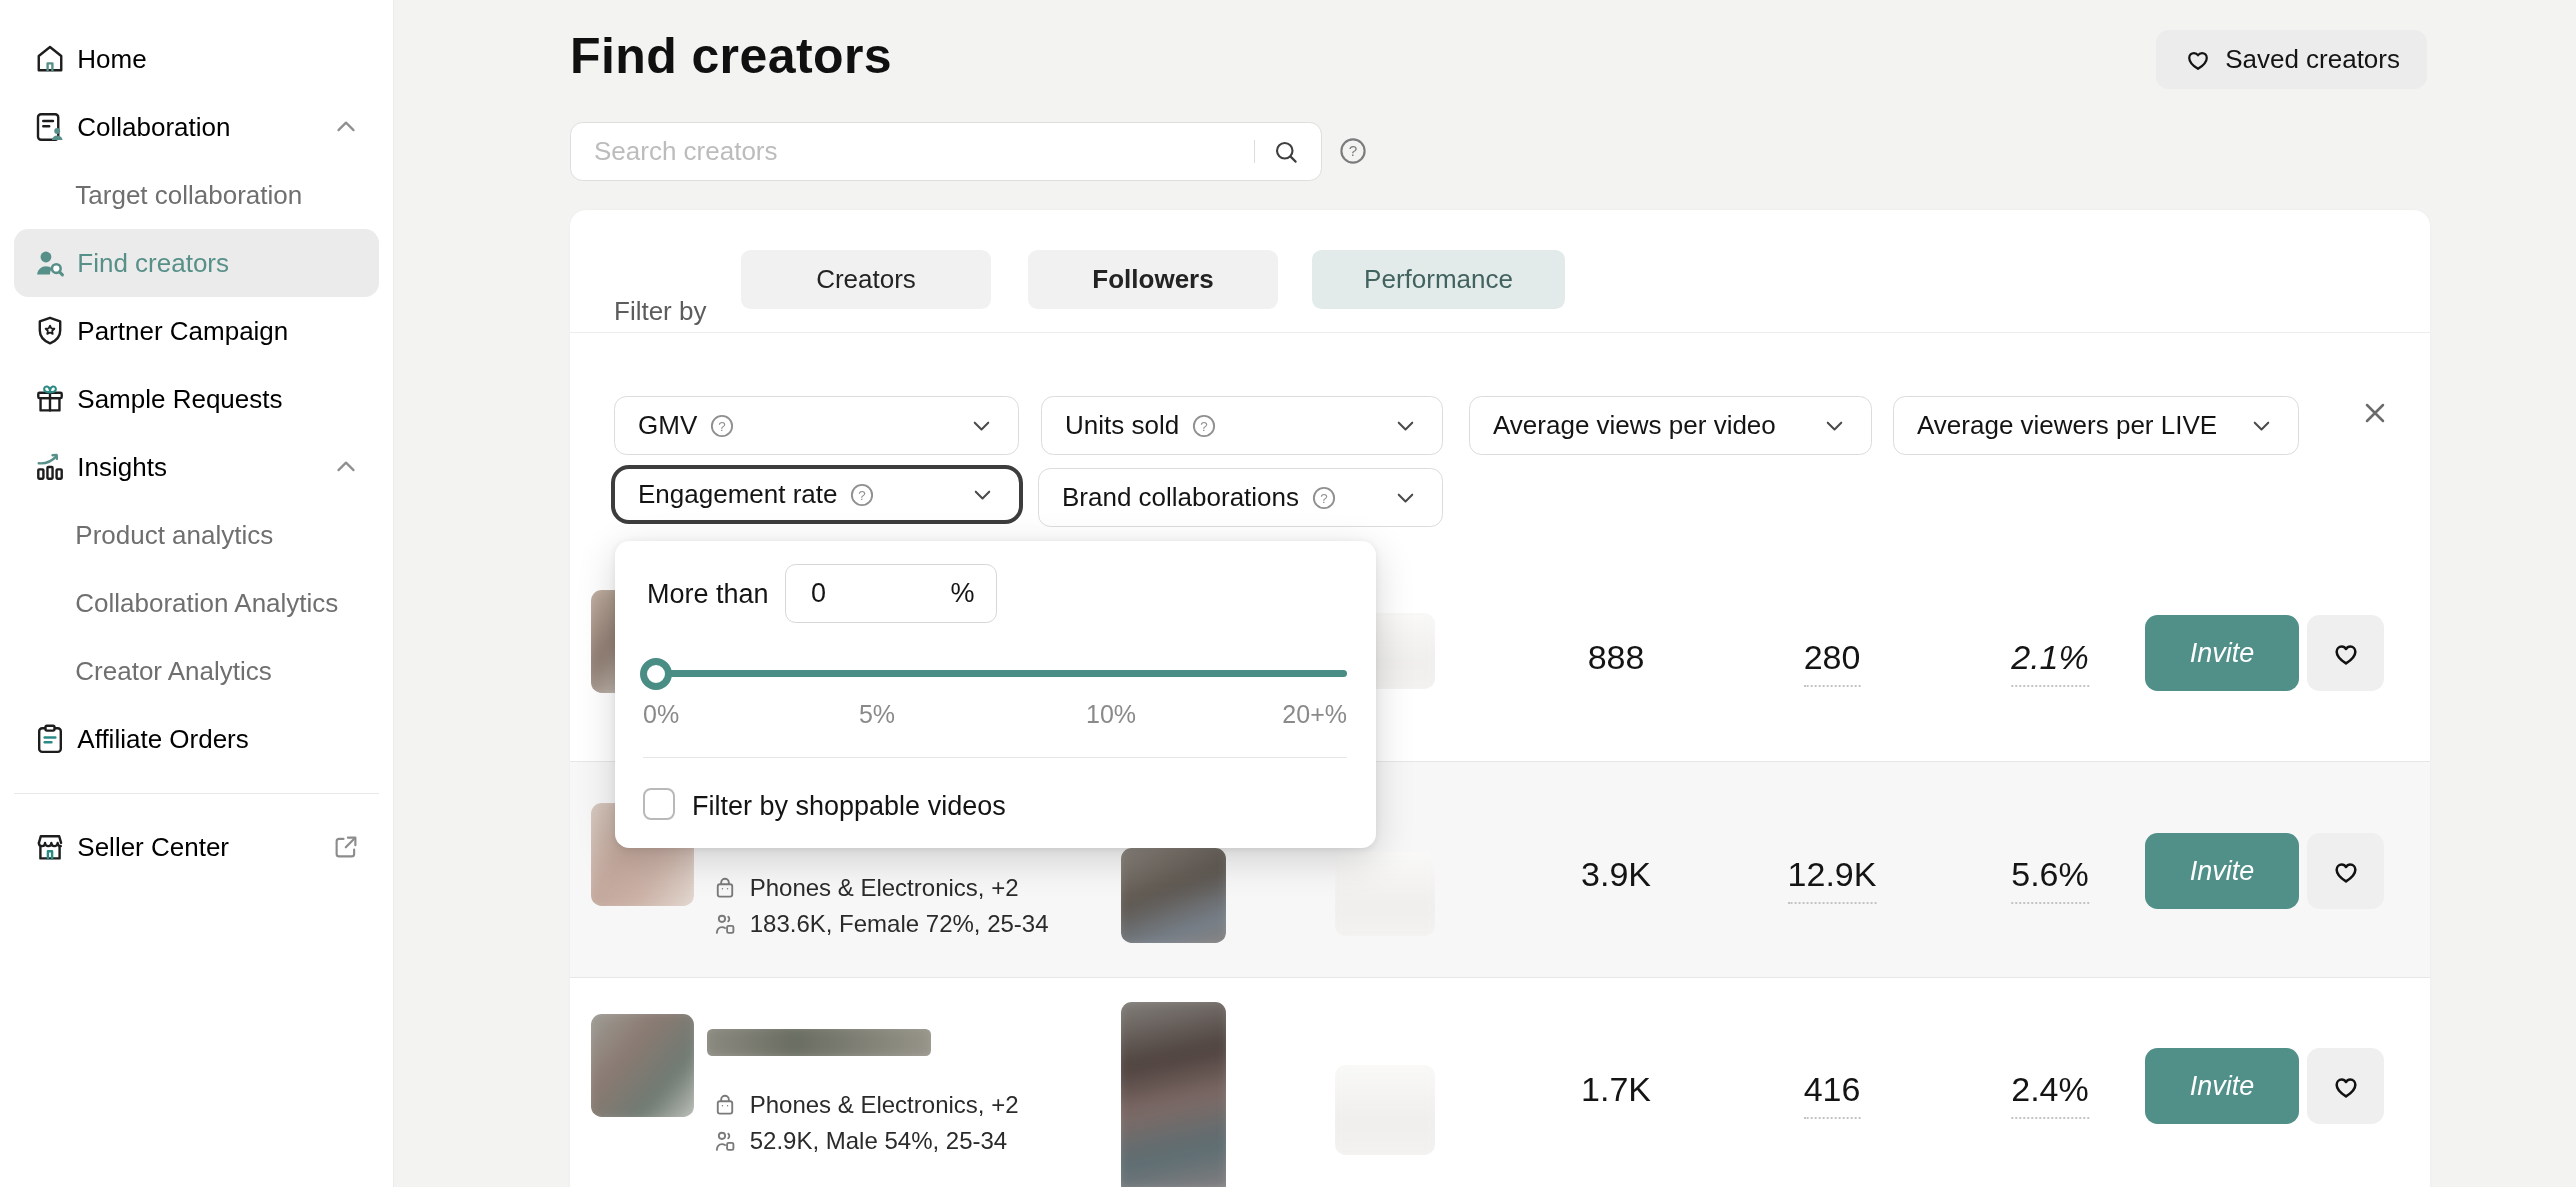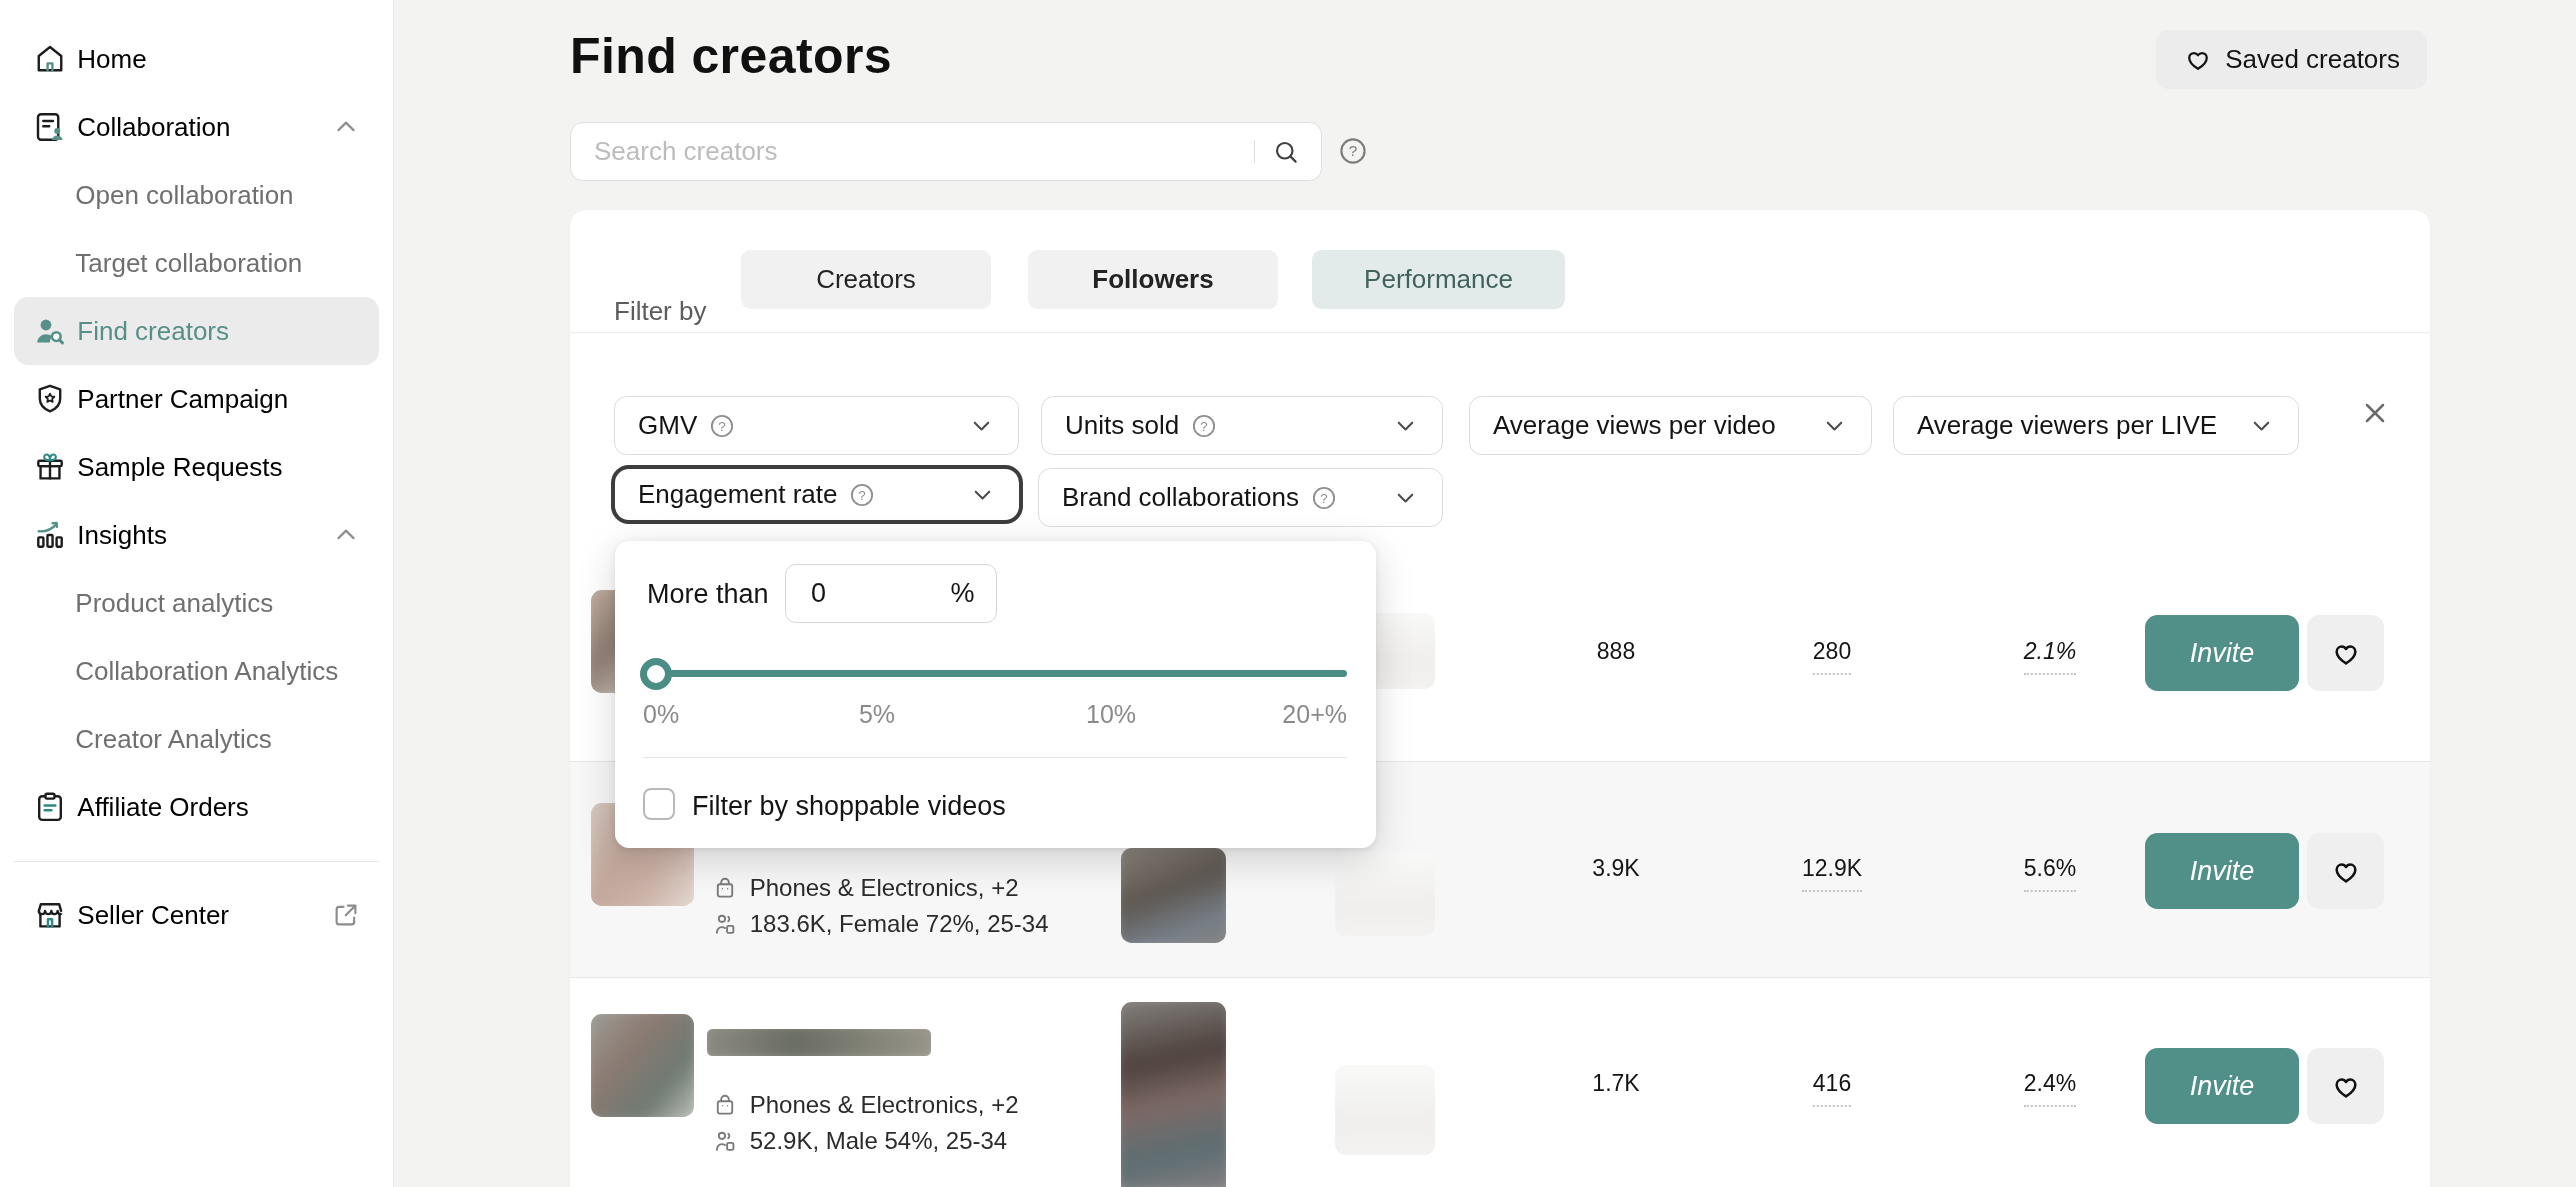--- a/index.html
+++ b/index.html
@@ -71,21 +71,21 @@
   .g-av2 { background:linear-gradient(120deg,#dcd2c9 0%,#c2a79b 38%,#cbb1a6 62%,#e7e1da 100%); }
   .g-av3 { background:linear-gradient(130deg,#a3a79f 0%,#8b7a72 38%,#6e7a72 68%,#d6d6d0 100%); }
   .g-th-d2 { background:linear-gradient(160deg,#9b948c 0%,#5d564f 45%,#77808a 75%,#8a8178 100%); }
   .g-th-d3 { background:linear-gradient(168deg,#8d8b86 0%,#4e423e 34%,#7d6a66 54%,#5c6d72 76%,#8c8384 100%); }
   .g-th-l { background:linear-gradient(180deg,#fbfbfa,#efeeec 60%,#f4f3f1); }
   .g-name { background:linear-gradient(90deg,#ecebe8,#e1dedb 50%,#f0eeea); }
   .g-smudge { background:linear-gradient(90deg,#8f8d84,#6a6d62 40%,#9a978c); }
   .namebox3 { position:absolute; left:134px; top:806px; width:295px; height:52px; background:#fff; border-radius:9px; overflow:hidden; }
   .info-line { position:absolute; display:flex; align-items:center; gap:10.7px; font-size:24px; color:#2b2b2b; }
   .info-line .iic { width:28px; height:28px; color:#7a7a7a; flex:none; }
-  .stat { position:absolute; transform:translateX(-50%); font-size:23px; color:#141414; white-space:nowrap; }
+  .stat { position:absolute; transform:translateX(-50%); font-size:34px; color:#141414; white-space:nowrap; }
   .stat.dotted { border-bottom:2.7px dotted #c4c4c4; padding-bottom:8px; }
   .invite-btn { position:absolute; left:1575px; width:154px; height:76px; background:#519089; color:#fff; border:none; border-radius:12.5px; font-size:27px; font-family:inherit; cursor:pointer;font-style:italic; }
   .heart-btn { position:absolute; left:1737px; width:77px; height:76px; background:#efefef; border:none; border-radius:12.5px; display:flex; align-items:center; justify-content:center; cursor:pointer; color:#111; }
   .heart-btn svg { width:32px; height:32px; }
 
   
   .popover { position:absolute; left:221px; top:541px; width:761px; height:307px; background:#fff; border-radius:14.3px; box-shadow:0 10.7px 39px rgba(0,0,0,.16), 0 1.8px 7.2px rgba(0,0,0,.08); z-index:20; }
   .mt-label { position:absolute; left:32px; top:38px; font-size:27px; color:#141414; }
   .pct-input { position:absolute; left:170px; top:23px; width:212px; height:59px; border:1.8px solid #d6d6d6; border-radius:10.7px; background:#fff; display:flex; align-items:center; padding:0 21.5px 0 25px; }
   .pct-input input { width:107px; border:none; outline:none; font-size:27px; font-family:inherit; color:#141414; background:transparent; }
@@ -129,23 +129,20 @@
           </svg>
       </span>
       <span>Collaboration</span>
       <span class="sb-chev">
         <svg viewBox="0 0 24 24" fill="none" stroke="currentColor" stroke-width="1.8" stroke-linecap="round" stroke-linejoin="round">
             <polyline points="6,14.5 12,8.5 18,14.5"></polyline>
           </svg>
       </span>
     </div>
 
-    <div class="sb-item sub">
-      <span>Open collaboration</span>
-    </div>
     <div class="sb-item sub">
       <span>Target collaboration</span>
     </div>
 
     <div class="sb-item active">
       <span class="icn">
         <svg viewBox="0 0 24 24" fill="none">
             <circle cx="9.3" cy="8" r="3.6" fill="#579089"></circle>
             <path d="M3.4 19.6c.5-3.4 3-5.4 5.9-5.4 1.6 0 3 .5 4.1 1.5a5.2 5.2 0 0 0-1.5 3.9z" fill="#579089"></path>
             <circle cx="16.2" cy="15.7" r="2.9" fill="#fff" stroke="#579089" stroke-width="1.7"></circle>

